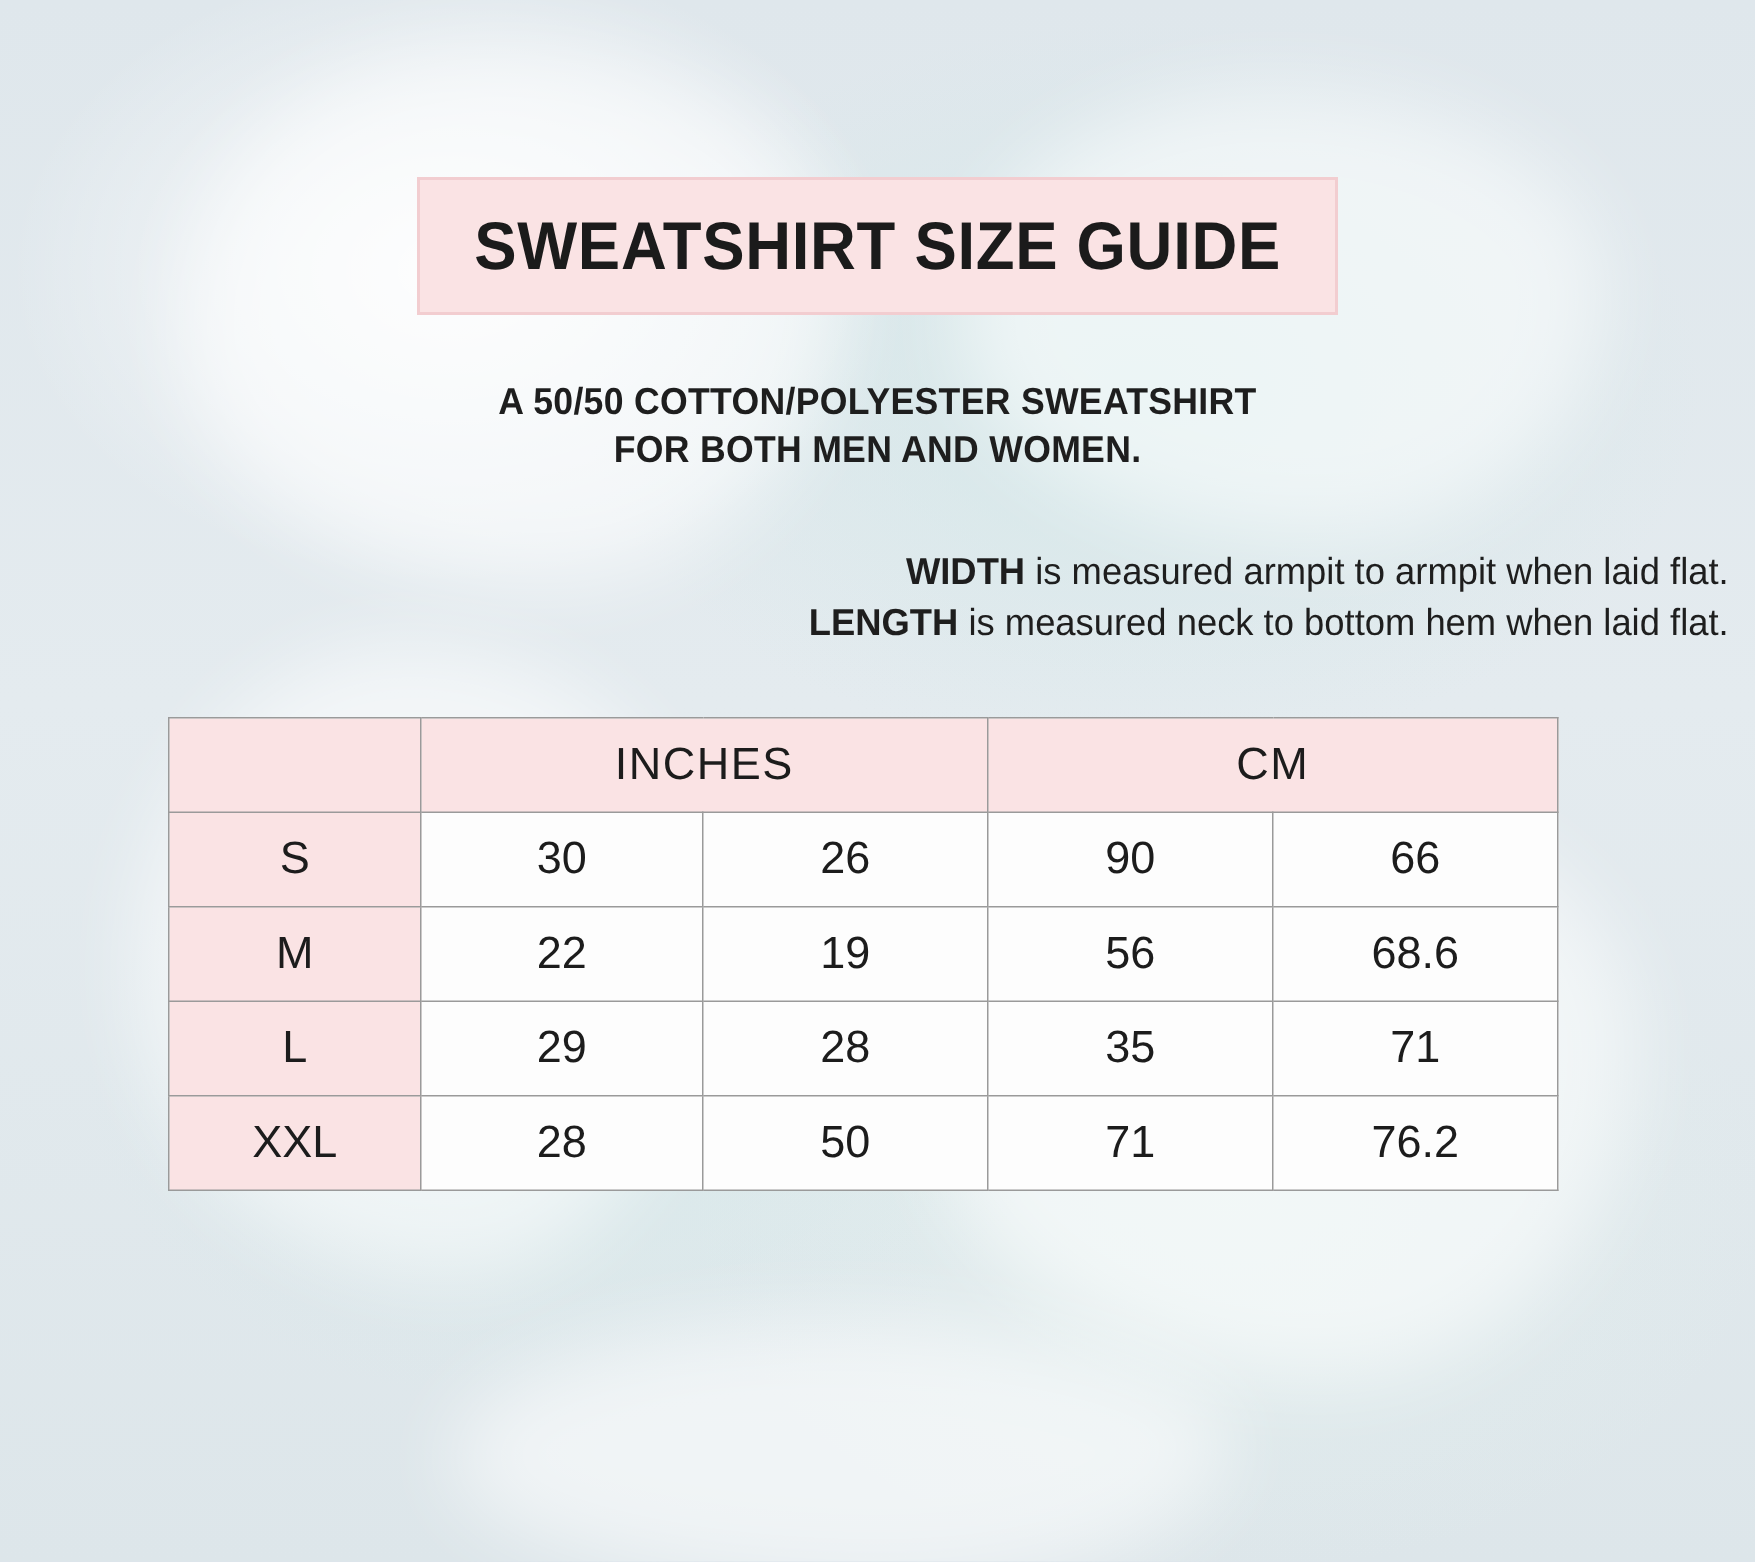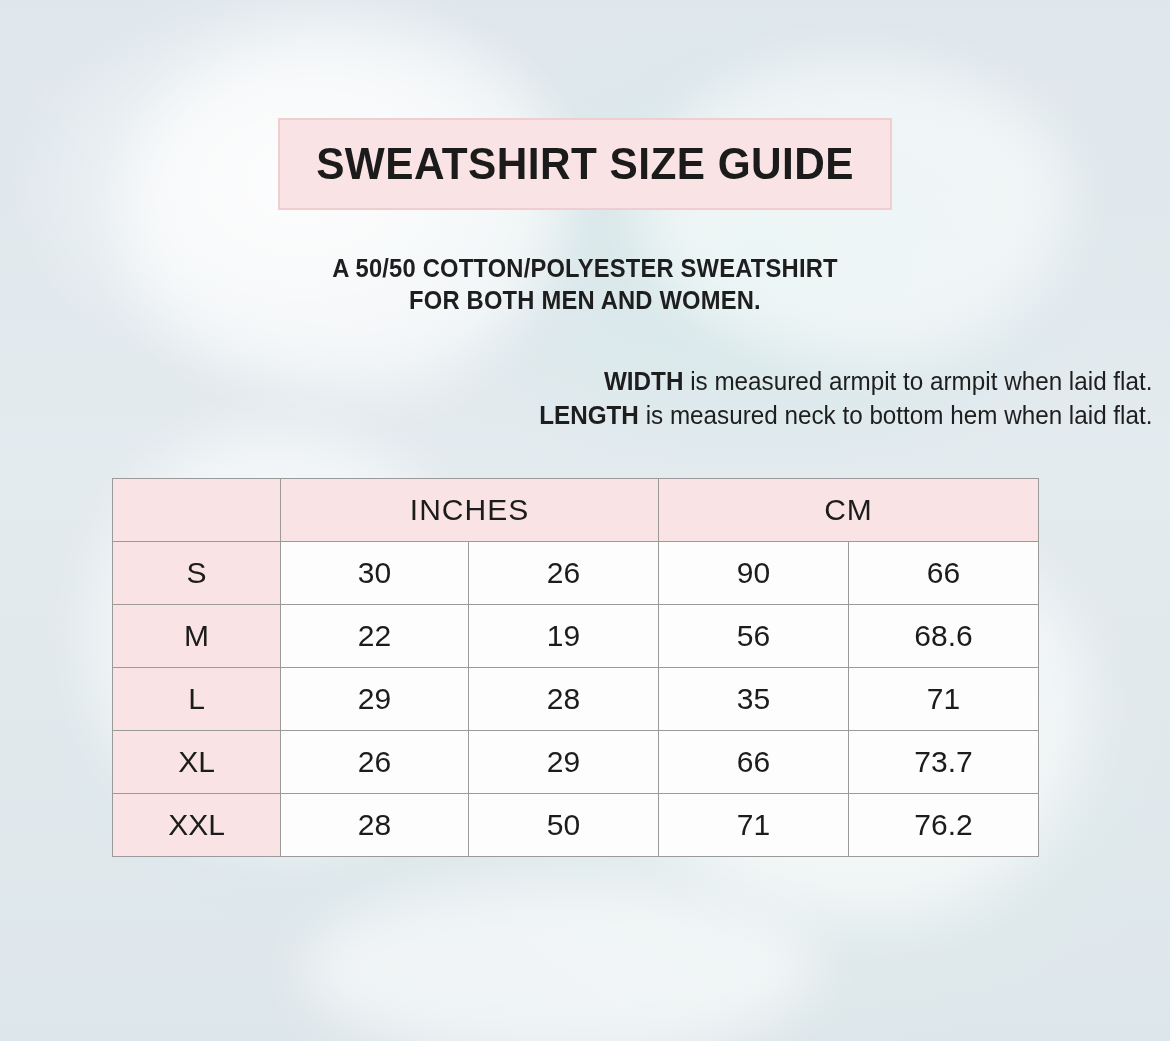--- a/index.html
+++ b/index.html
@@ -212,27 +212,20 @@
           <td class="val-cell">68.6</td>
         </tr>
         <tr>
           <td class="size-cell">L</td>
           <td class="val-cell">29</td>
           <td class="val-cell">28</td>
           <td class="val-cell">35</td>
           <td class="val-cell">71</td>
         </tr>
         <tr>
-          <td class="size-cell">XL</td>
-          <td class="val-cell">26</td>
-          <td class="val-cell">29</td>
-          <td class="val-cell">66</td>
-          <td class="val-cell">73.7</td>
-        </tr>
-        <tr>
           <td class="size-cell">XXL</td>
           <td class="val-cell">28</td>
           <td class="val-cell">50</td>
           <td class="val-cell">71</td>
           <td class="val-cell">76.2</td>
         </tr>
       </tbody>
     </table>
   </div>
 

